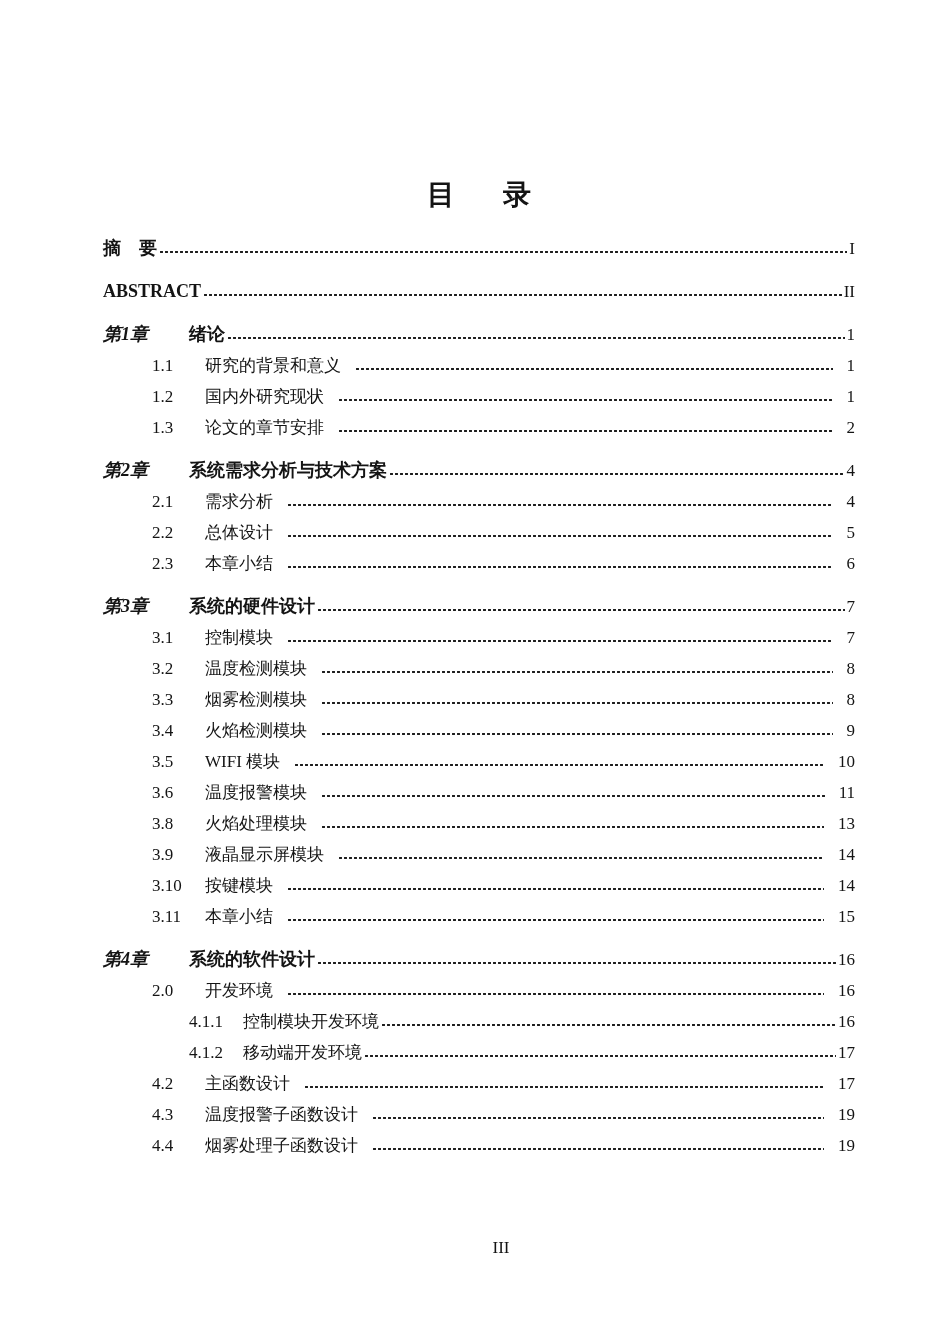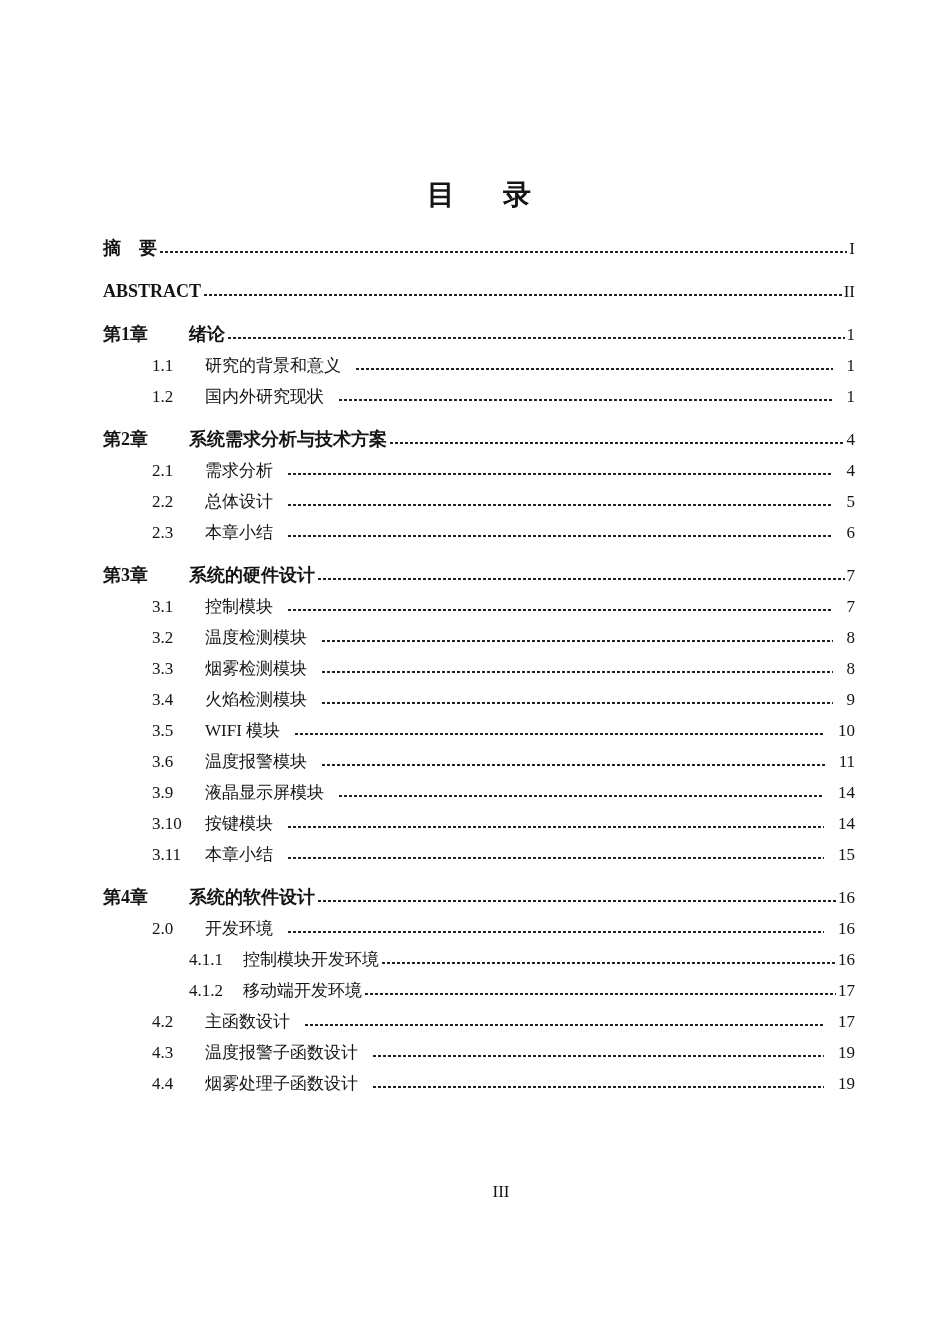--- a/index.html
+++ b/index.html
@@ -56,31 +56,31 @@
     background-repeat: repeat-x;
     background-position: left bottom;
   }
   .toc-row .pagenum { flex: none; }
   
   .toc-row.lvl1 {
     margin-top: 12px;
     font-weight: 700;
     font-size: 18px;
   }
-  .toc-row.lvl1 .num { min-width: 86px; }
+  .toc-row.lvl1 .num { min-width: 86px; font-style: italic; }
   .toc-row.lvl1 .pagenum { font-weight: 400; font-size: 17px; }
   
   .toc-row.lvl2 { margin-left: 49px; gap: 12px; }
   .toc-row.lvl2 .num { min-width: 41px; }
   
   .toc-row.lvl3 { margin-left: 86px; }
   .toc-row.lvl3 .num { min-width: 54px; }
   .footer-pagenum {
     position: absolute;
-    top: 1180px;
+    top: 1236px;
     left: 501px;
     transform: translateX(-50%);
     font-size: 17px;
     line-height: 24px;
   }
 </style>
 </head>
 <body>
 
 <div class="page">
@@ -110,20 +110,26 @@
     <span class="title">研究的背景和意义</span>
     <span class="leader"></span>
     <span class="pagenum">1</span>
   </div>
         <div class="toc-row lvl2">
     <span class="num">1.2</span>
     <span class="title">国内外研究现状</span>
     <span class="leader"></span>
     <span class="pagenum">1</span>
   </div>
+        <div class="toc-row lvl2">
+    <span class="num">1.3</span>
+    <span class="title">论文的章节安排</span>
+    <span class="leader"></span>
+    <span class="pagenum">2</span>
+  </div>
         <div class="toc-row lvl1">
     <span class="num">第2章</span>
     <span class="title">系统需求分析与技术方案</span>
     <span class="leader"></span>
     <span class="pagenum">4</span>
   </div>
         <div class="toc-row lvl2">
     <span class="num">2.1</span>
     <span class="title">需求分析</span>
     <span class="leader"></span>
@@ -175,20 +181,26 @@
     <span class="num">3.5</span>
     <span class="title">WIFI 模块</span>
     <span class="leader"></span>
     <span class="pagenum">10</span>
   </div>
         <div class="toc-row lvl2">
     <span class="num">3.6</span>
     <span class="title">温度报警模块</span>
     <span class="leader"></span>
     <span class="pagenum">11</span>
+  </div>
+        <div class="toc-row lvl2">
+    <span class="num">3.8</span>
+    <span class="title">火焰处理模块</span>
+    <span class="leader"></span>
+    <span class="pagenum">13</span>
   </div>
         <div class="toc-row lvl2">
     <span class="num">3.9</span>
     <span class="title">液晶显示屏模块</span>
     <span class="leader"></span>
     <span class="pagenum">14</span>
   </div>
         <div class="toc-row lvl2">
     <span class="num">3.10</span>
     <span class="title">按键模块</span>

